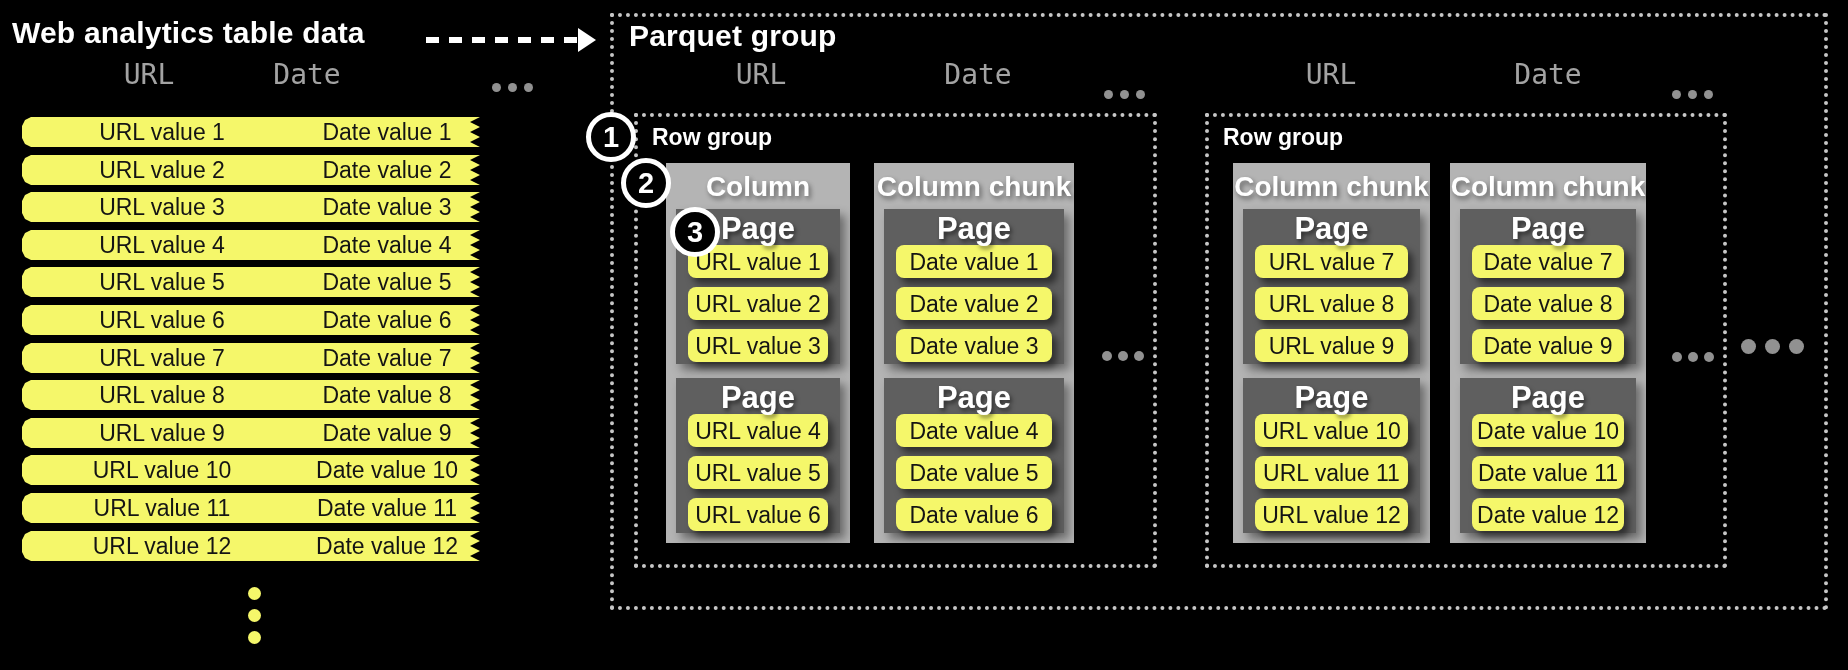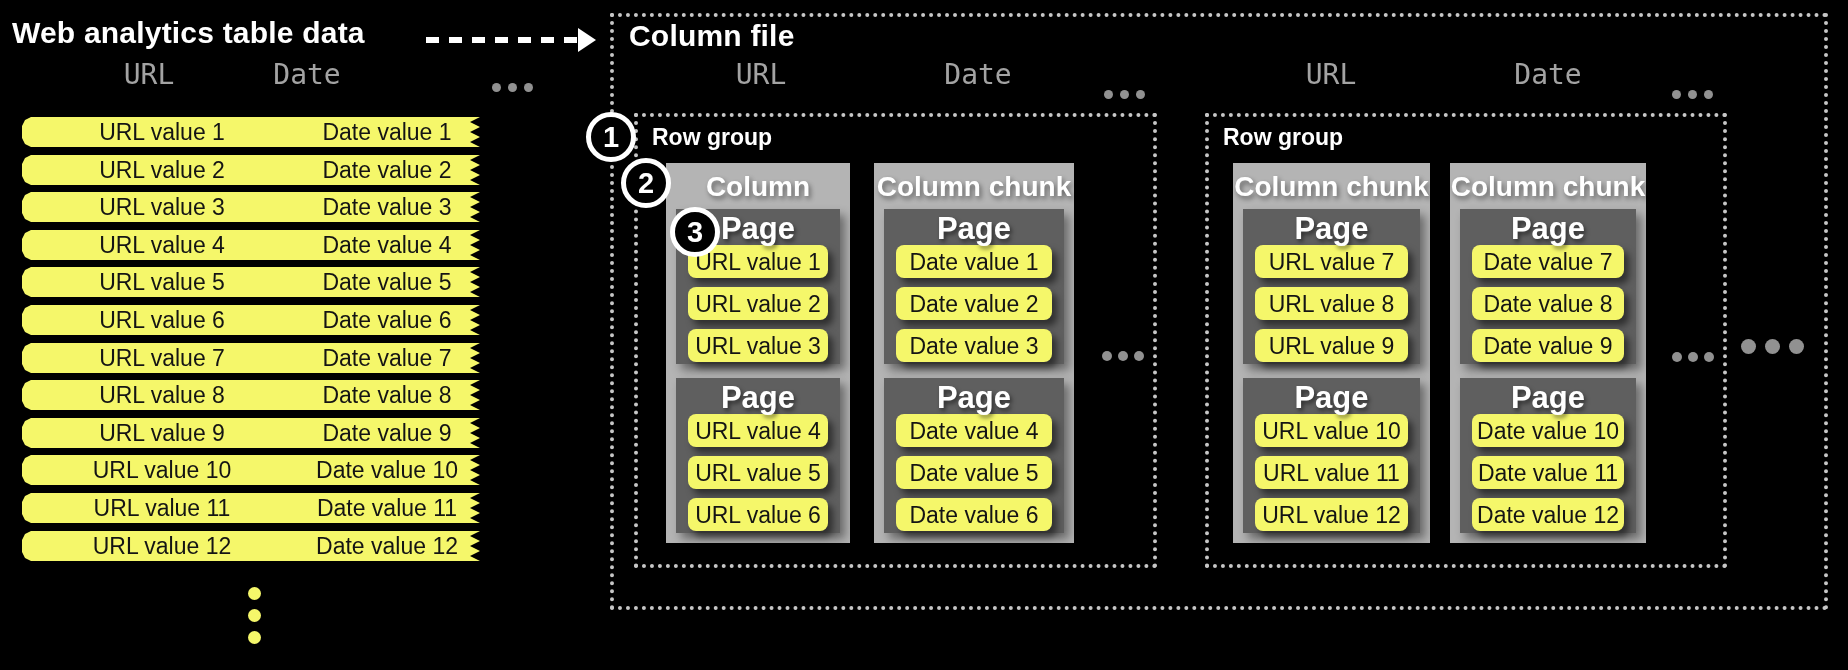--- a/index.html
+++ b/index.html
@@ -166,21 +166,21 @@
     <span class="cd">Date value 12</span>
   </div>
 
   <div class="vdots" style="left:248px;top:587px">
       <i></i>
       <i></i>
       <i></i>
     </div>
 
   <div class="pbox"></div>
-  <div class="big-title" style="left:629px;top:19px">Column file</div>
+  <div class="big-title" style="left:629px;top:19px">Parquet group</div>
 
   <div class="colhead" style="left:761px">URL</div>
   <div class="colhead" style="left:978px">Date</div>
   <div class="hdots" style="left:1104px;top:90px">
       <i></i>
       <i></i>
       <i></i>
     </div>
 
   <div class="colhead" style="left:1331px">URL</div>

